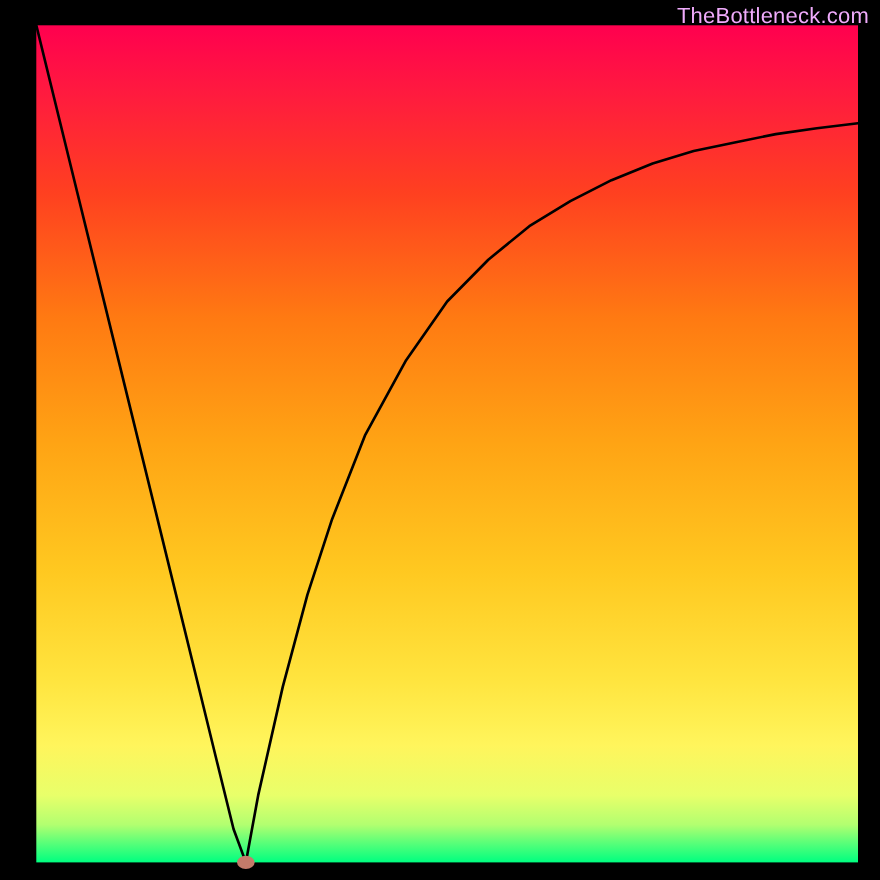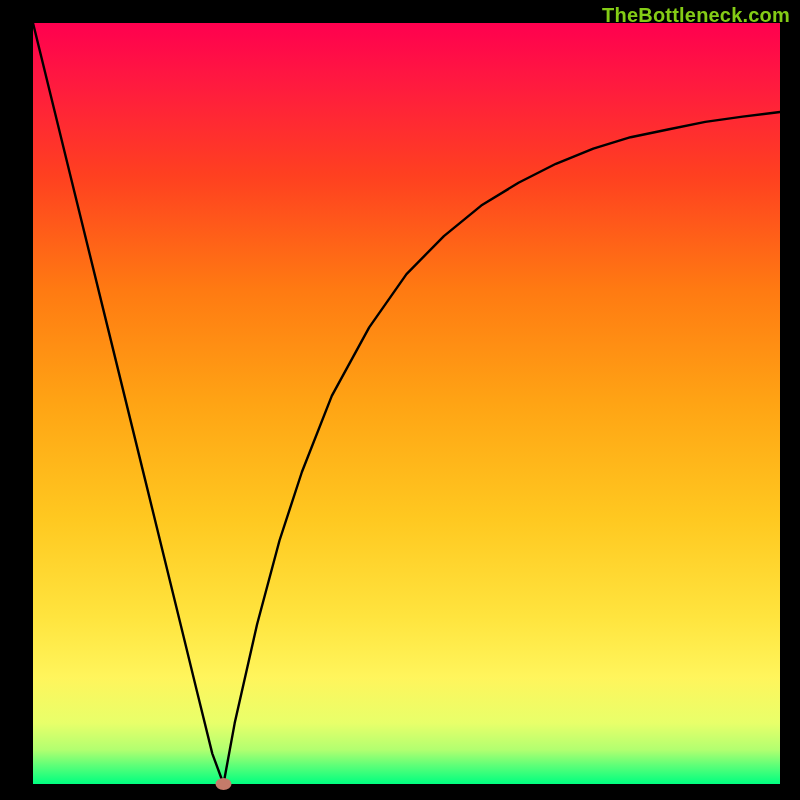--- a/index.html
+++ b/index.html
@@ -14,23 +14,23 @@
   .stage {
     position: relative;
     width: 800px;
     height: 800px;
     background: #000;
   }
   .watermark {
     position: absolute;
     top: 4px;
     right: 10px;
-    color: #84cc16;
+    color: #f0abfc;
     font-size: 20px;
-    font-weight: 700;
+    font-weight: 400;
     letter-spacing: 0.2px;
     z-index: 5;
   }
   svg {
     position: absolute;
     top: 0;
     left: 0;
   }
 </style>
 </head>

